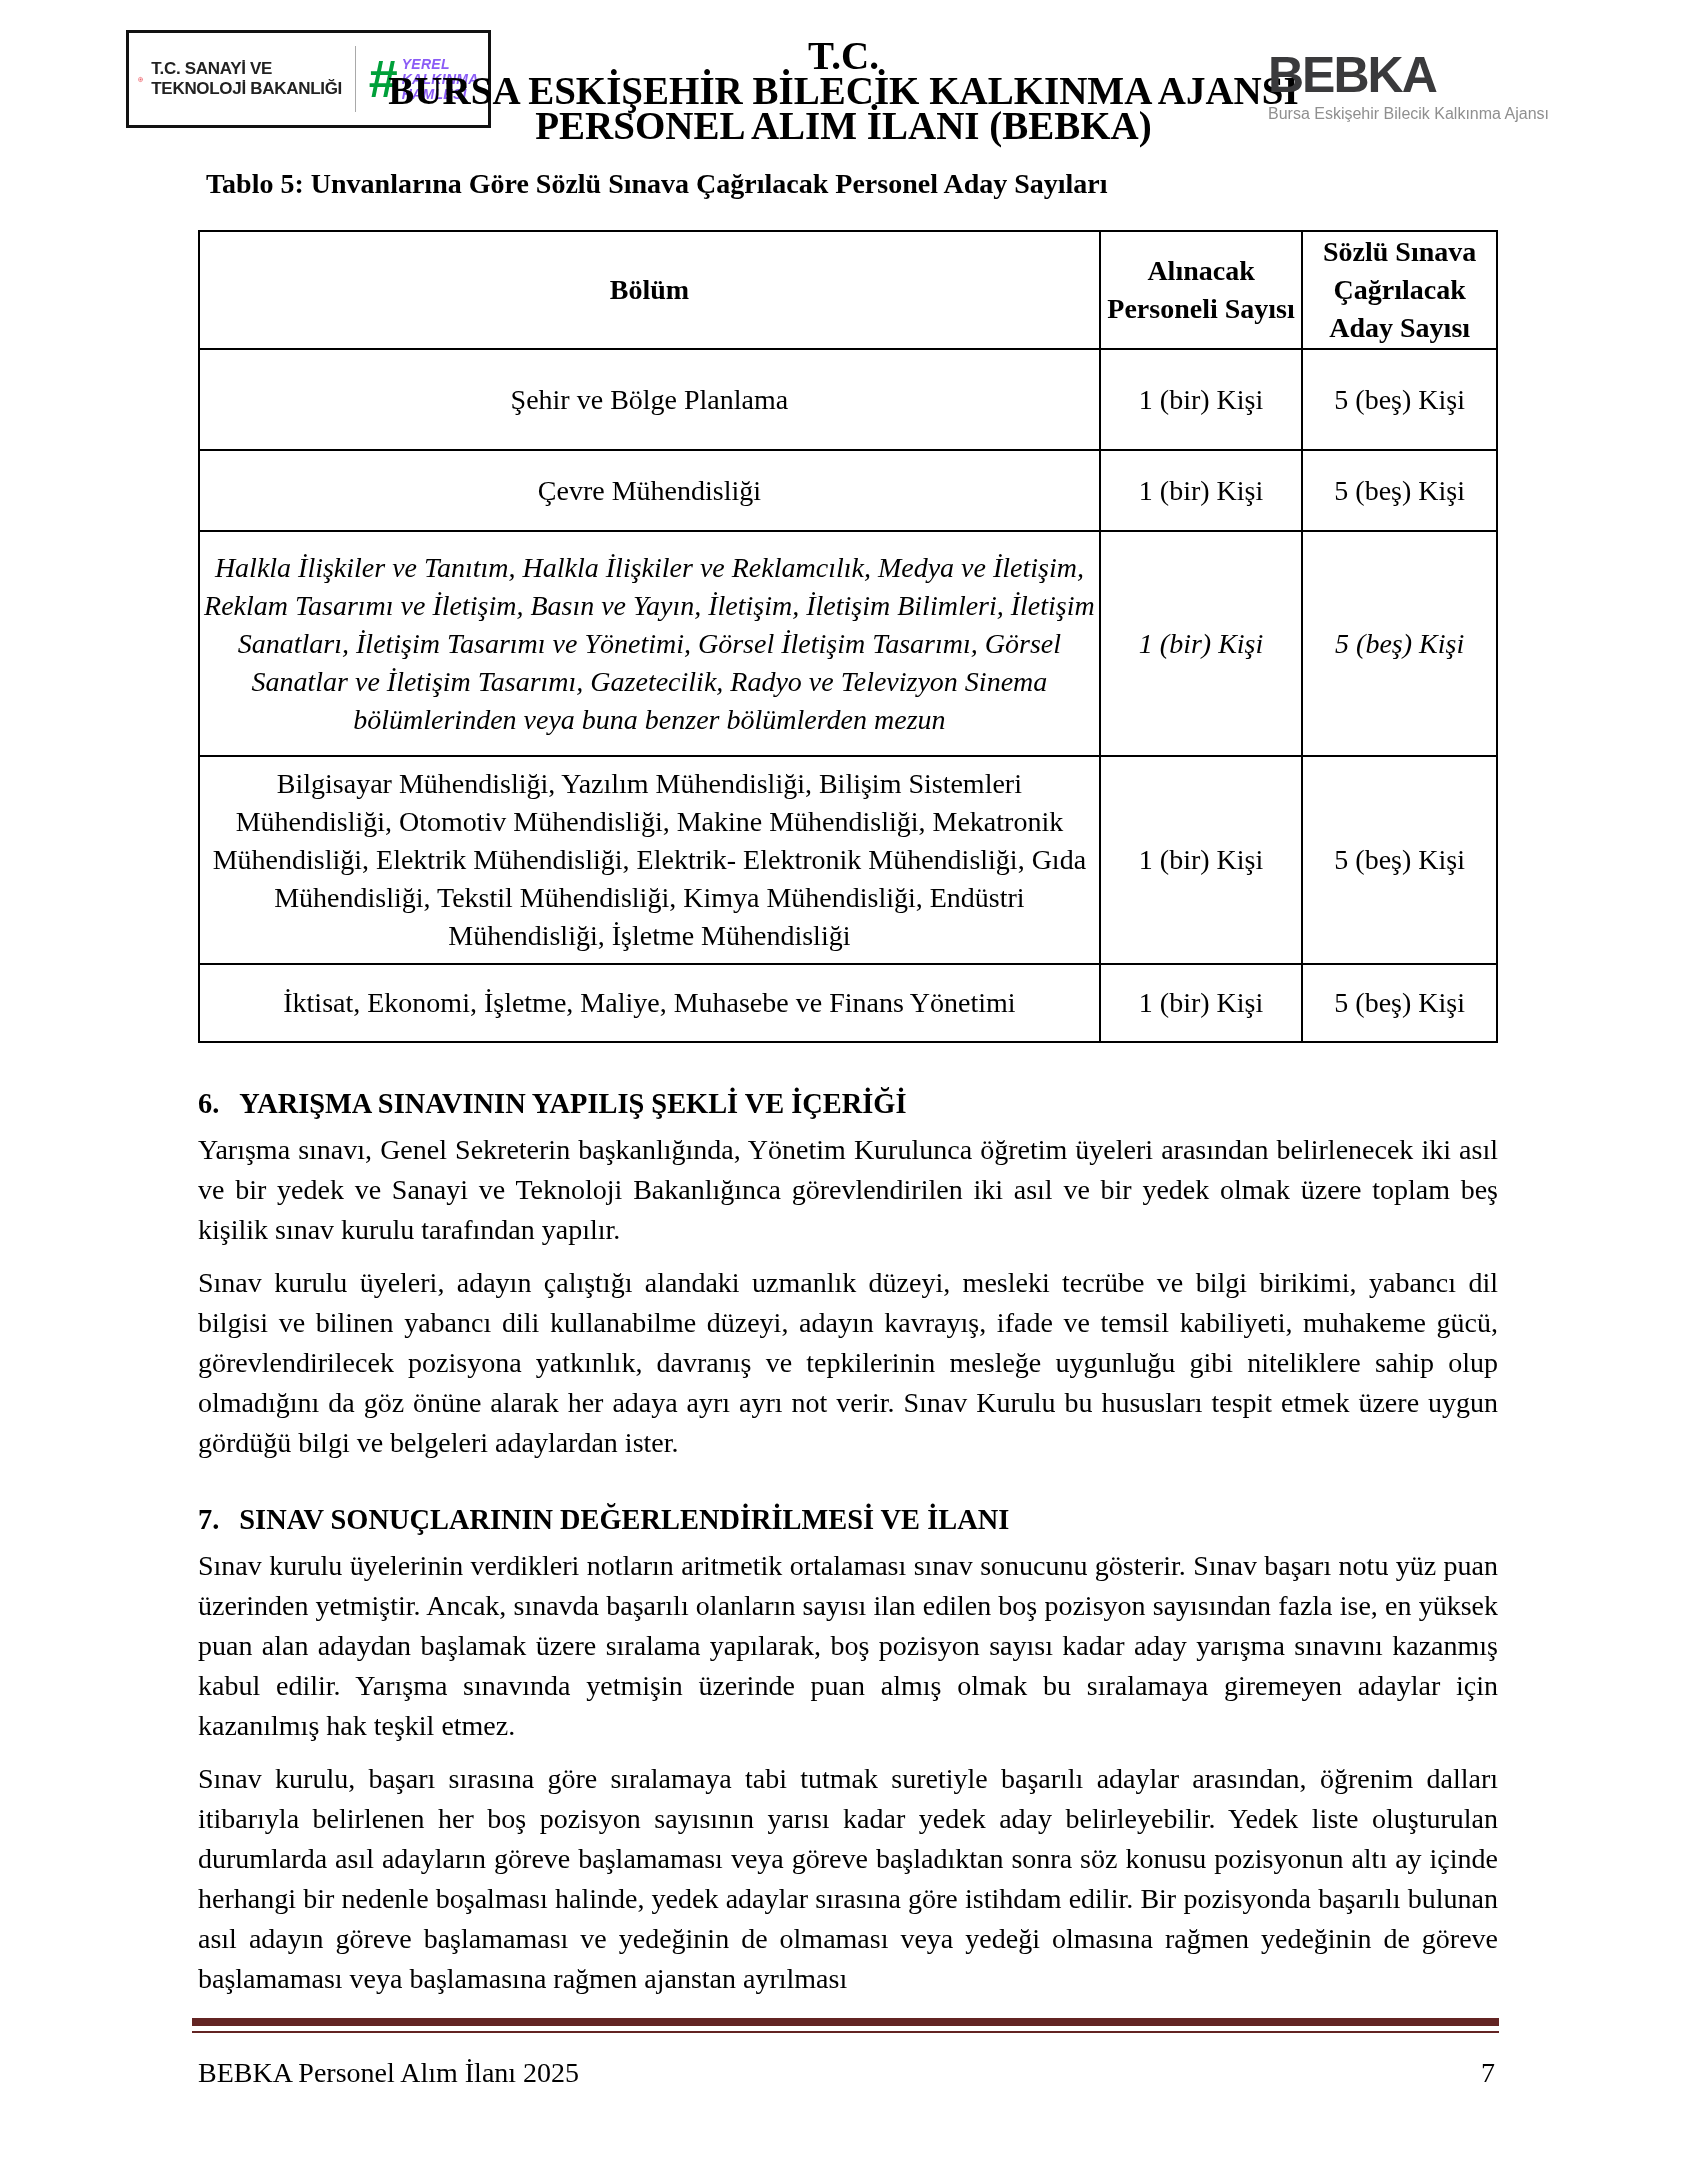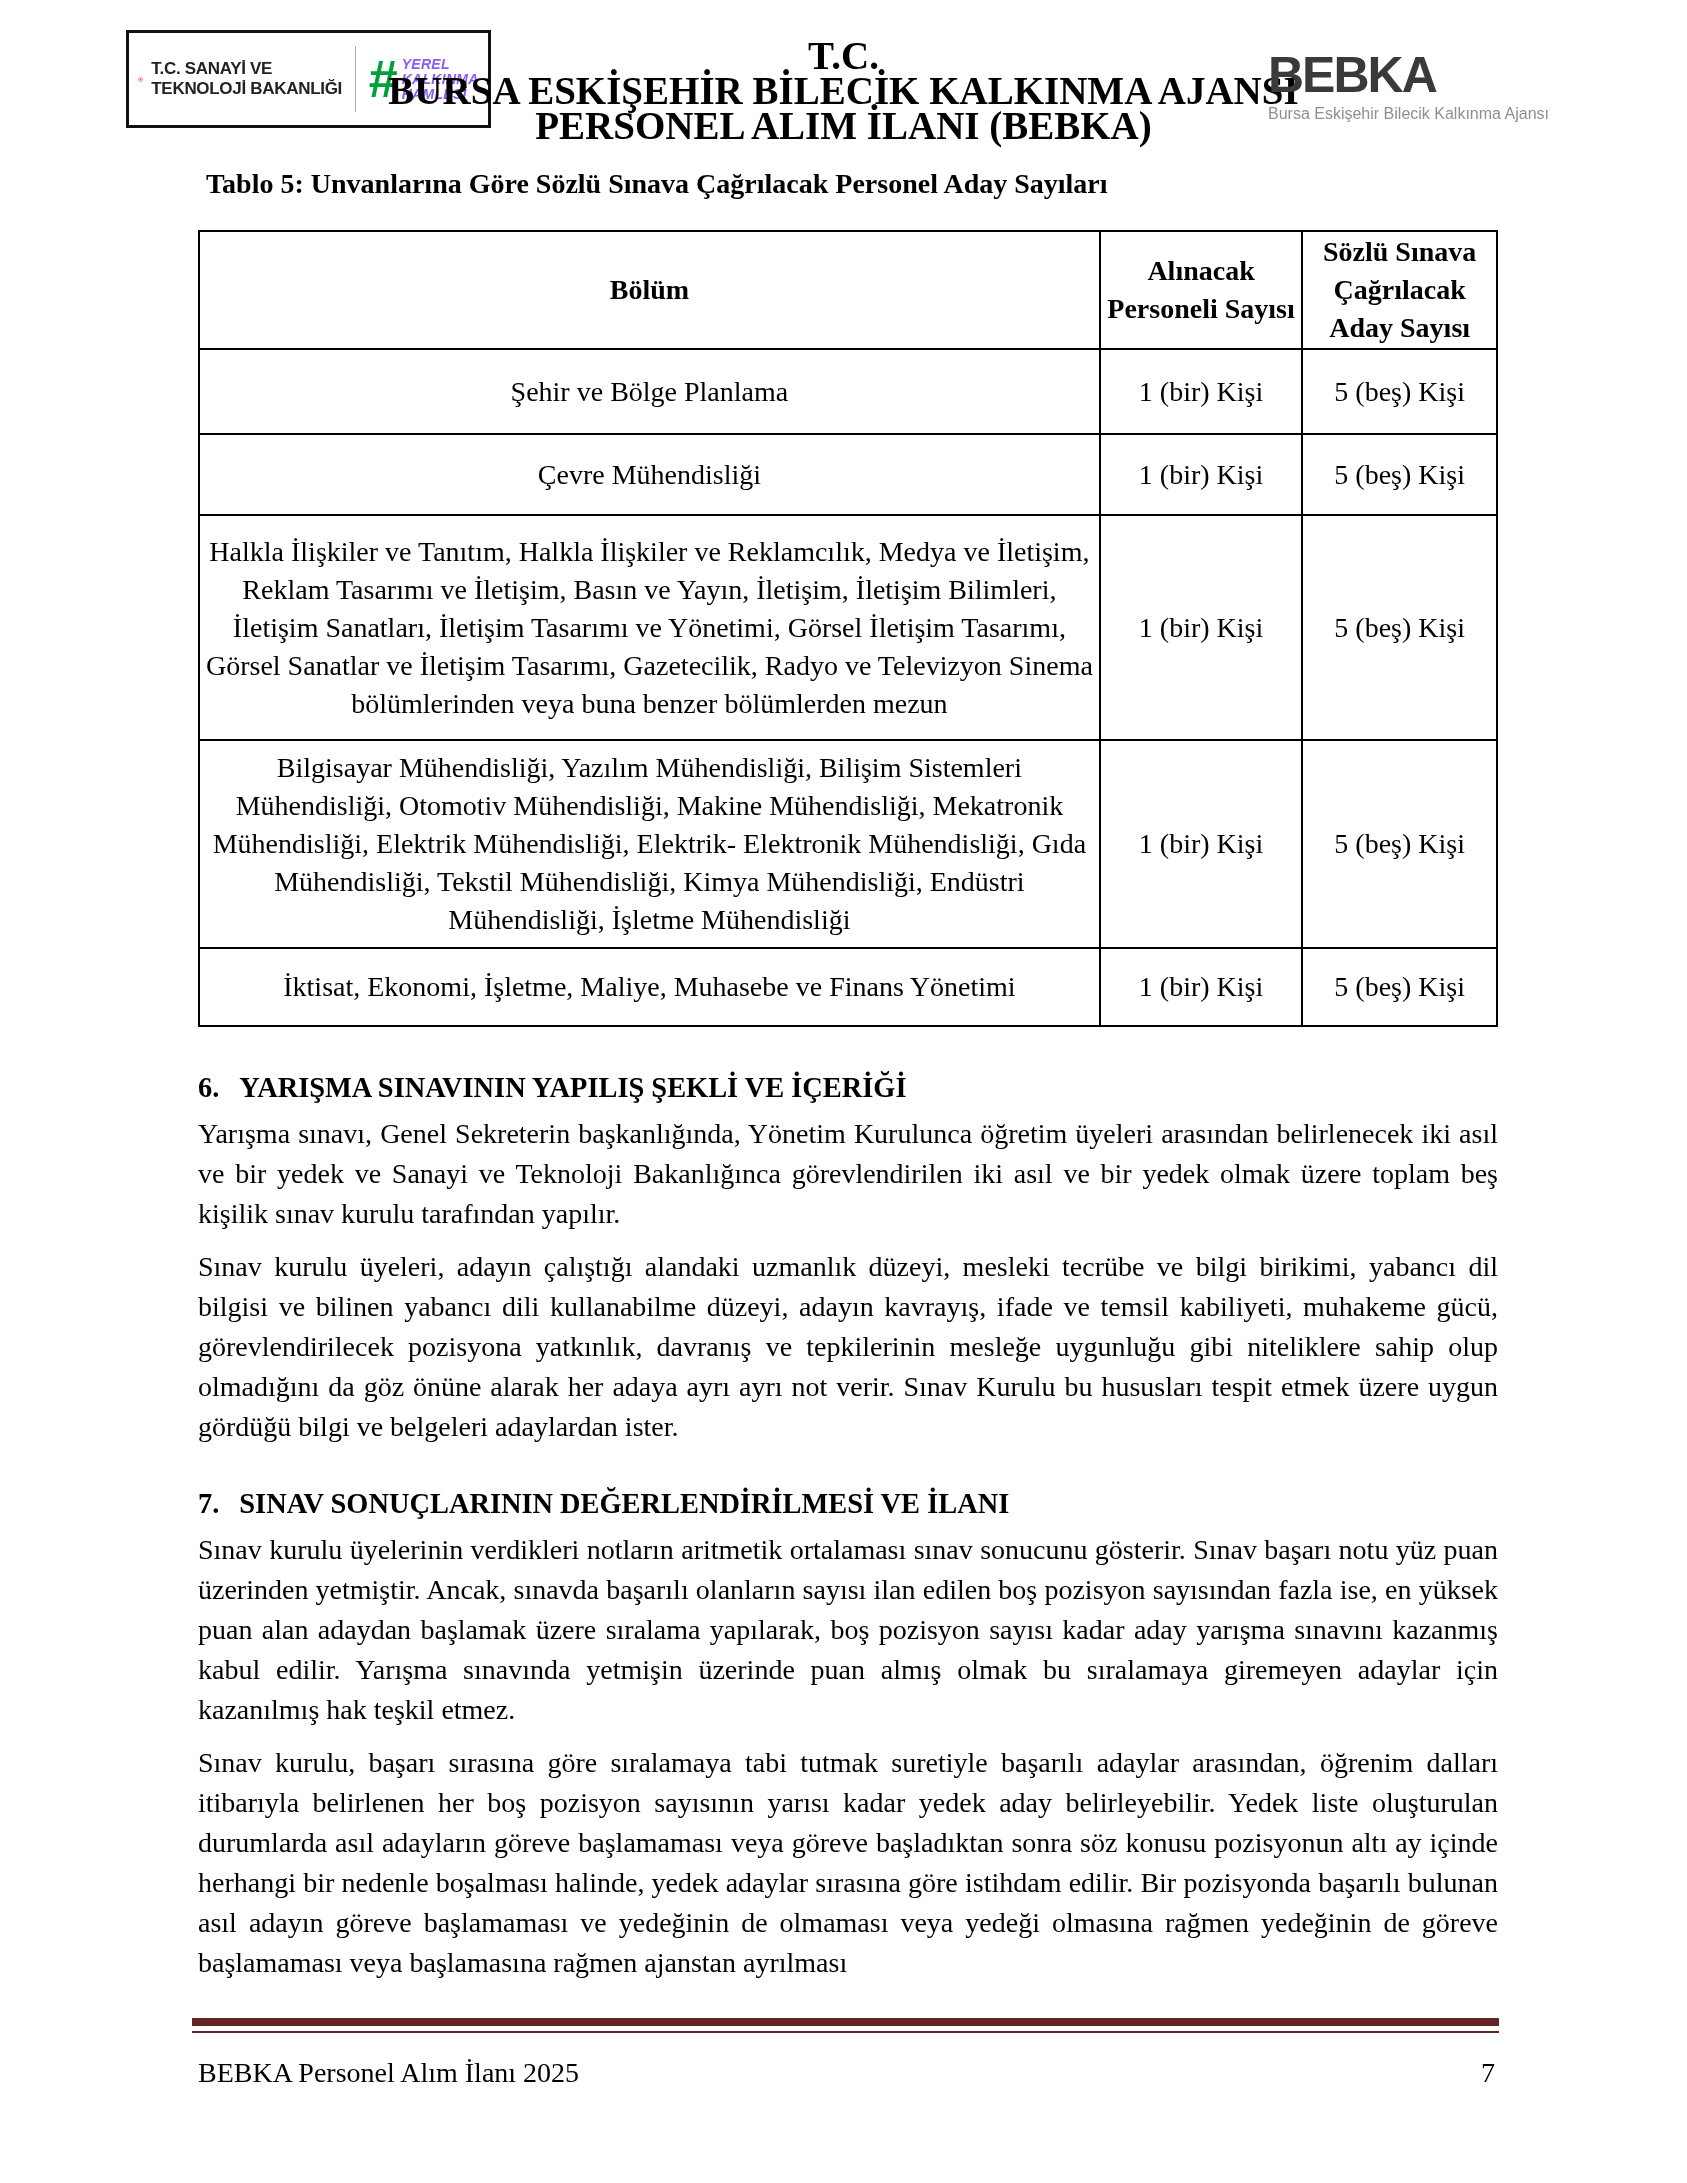--- a/index.html
+++ b/index.html
@@ -81,23 +81,23 @@
     border:2px solid #000;
     text-align:center; vertical-align:middle;
     font-size:28px; line-height:38px;
     padding:0 2px;
   }
   table.t5 th { font-weight:bold; }
   .col-bolum { width:69.4%; }
   .col-alinacak { width:15.6%; }
   .col-cagrilacak { width:15.0%; }
   tr.hrow { height:118px; }
-  tr.r1 { height:85px; }
+  tr.r1 { height:101px; }
   tr.r2 { height:81px; }
-  tr.r3 { height:225px; }
+  tr.r3 { height:225px;font-style:italic; }
   tr.r4 { height:208px; }
   tr.r5 { height:78px; }
 
   .section-heading {
     display:flex; gap:20px;
     font-weight:bold; font-size:28.4px; line-height:37px;
   }
   .sh-6 { margin-top:42px; }
   .sh-7 { margin-top:38px; }
   .para {

